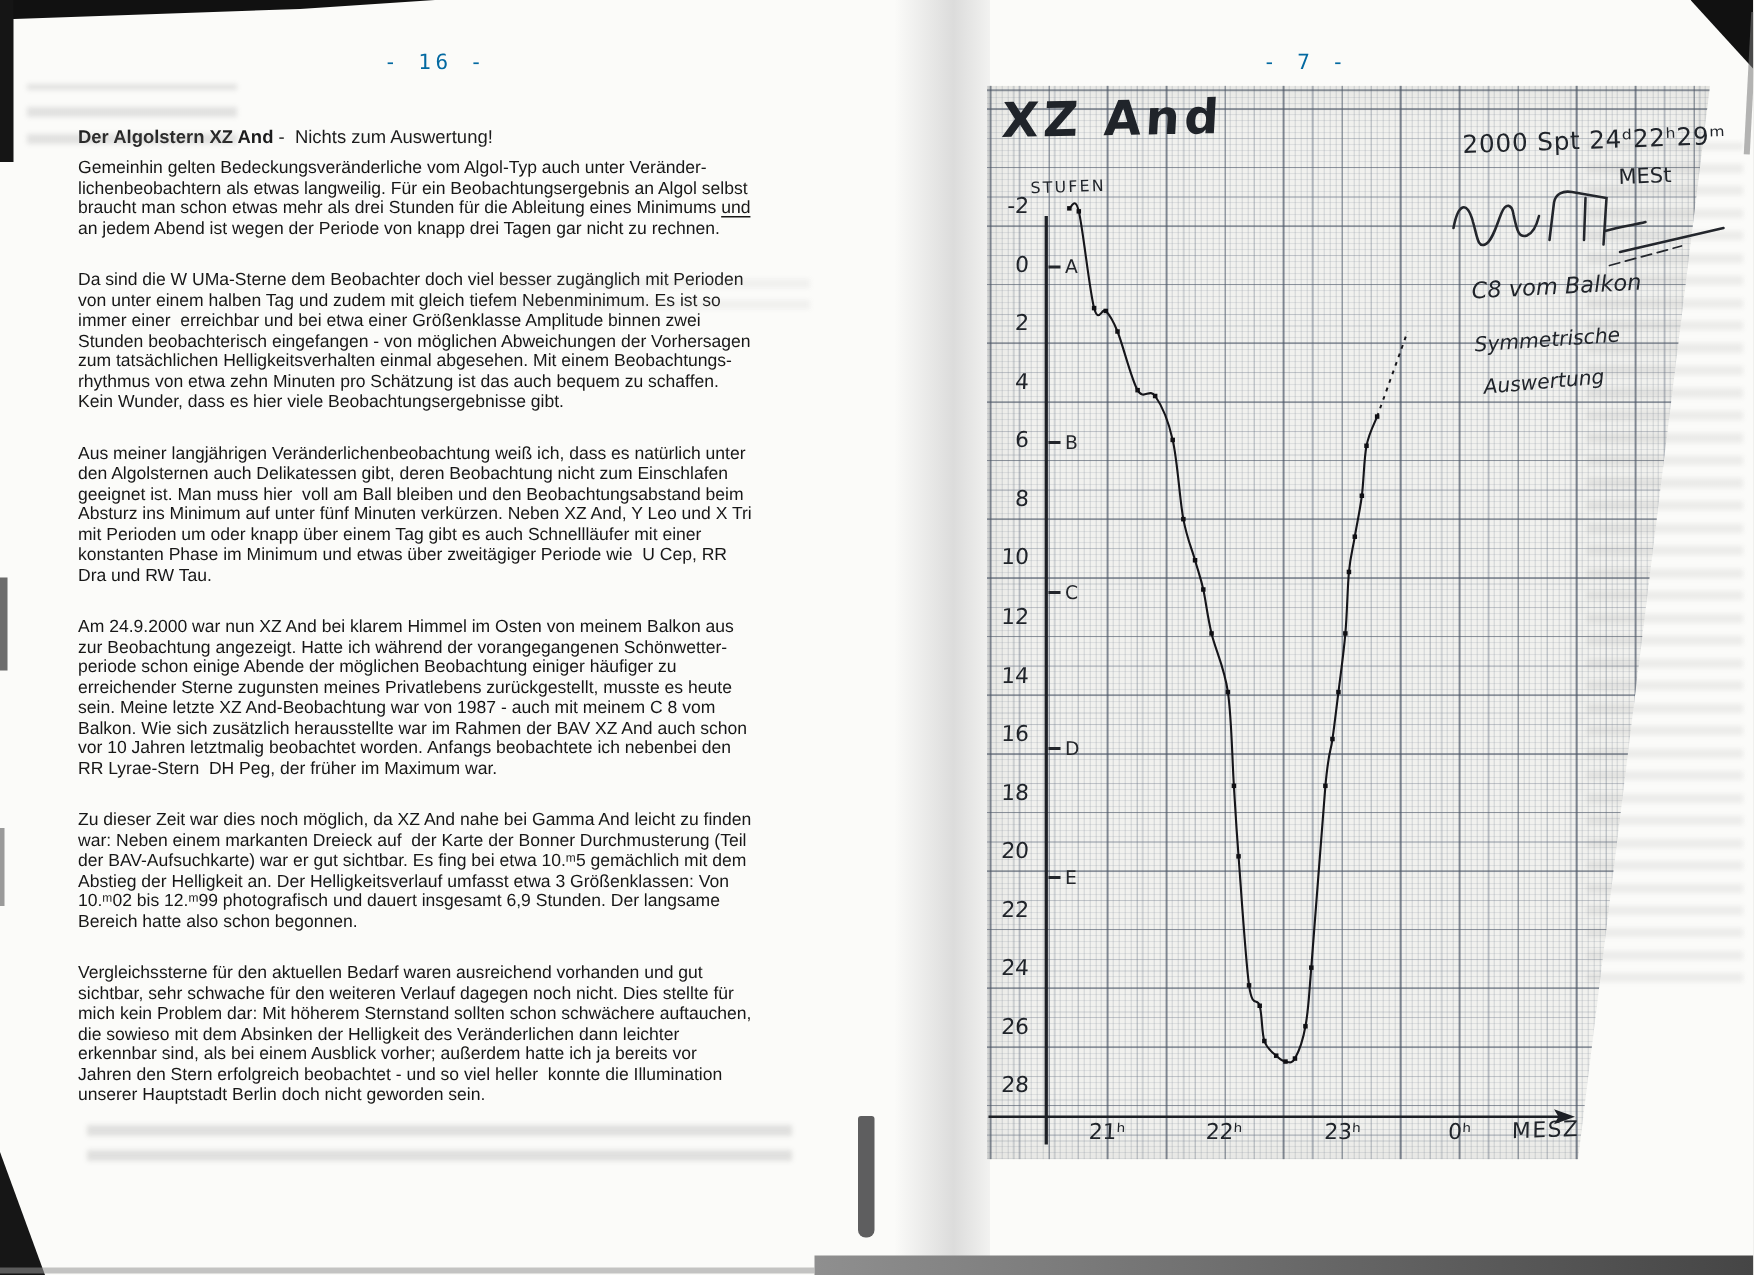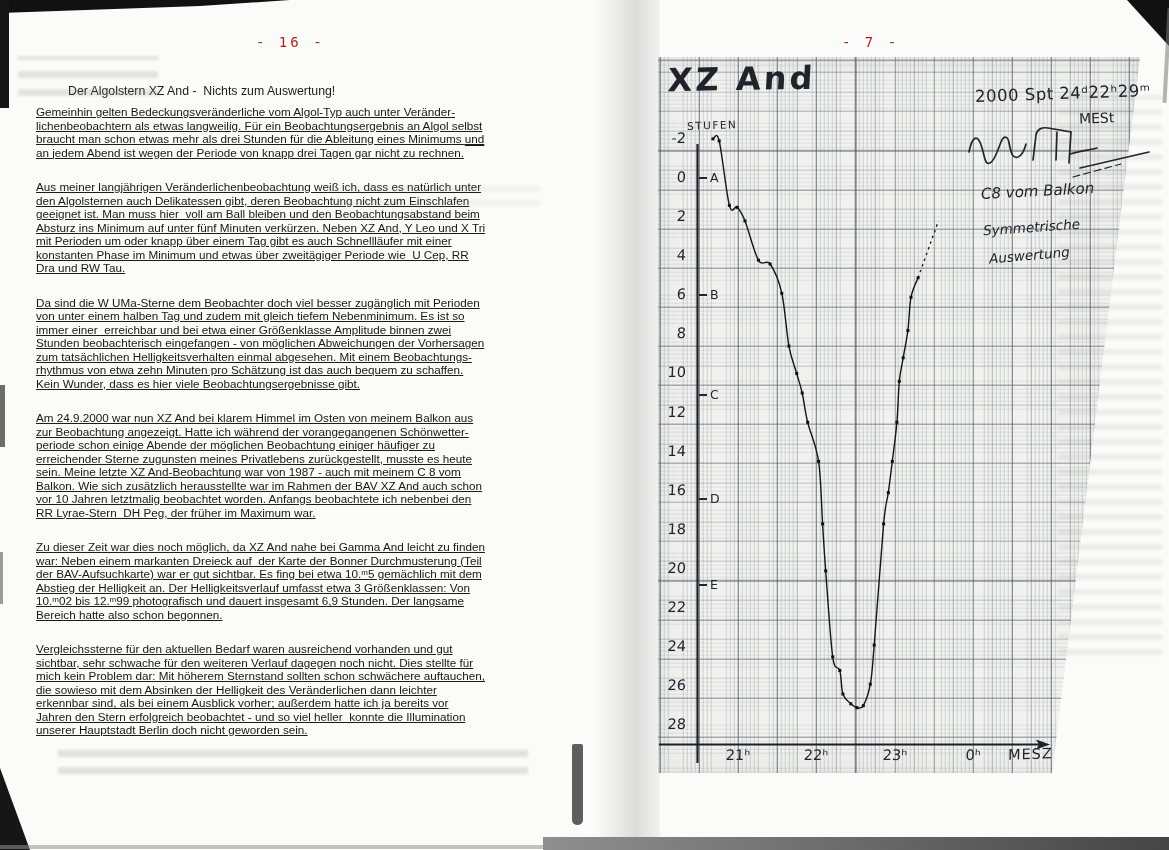--- a/index.html
+++ b/index.html
@@ -1,28 +1,28 @@
 <!DOCTYPE html>
 <html><head>
 <meta charset="utf-8">
 <style>
   html,body{margin:0;padding:0;background:#e8e8e6;}
   #scan{position:relative;width:1169px;height:850px;background:#fbfbf9;overflow:hidden;
         font-family:"Liberation Sans",sans-serif;color:#1c1c1c;}
 
   
   .pagenum{position:absolute;font-family:"DejaVu Sans Mono",monospace;font-size:14px;
-           letter-spacing:3px;color:#b91c1c;}
+           letter-spacing:3px;color:#0369a1;}
   #pn-left{left:256px;top:34px;}
   #pn-right{left:842px;top:34px;}
 
   
   #article-title{position:absolute;left:52px;top:84px;font-size:12.3px;white-space:pre;}
-  #article-title .b{font-weight:normal;margin-left:16px;}
-  #paragraphs{position:absolute;left:36px;top:105px;width:560px;text-decoration:underline;}
+  #article-title .b{font-weight:bold;}
+  #paragraphs{position:absolute;left:52px;top:105px;width:560px;}
   #paragraphs p{margin:0 0 21px 0;font-size:11.7px;line-height:13.5px;
                 white-space:pre-wrap;color:#171717;}
   #paragraphs u{text-underline-offset:2px;}
 
   
   #grid-sheet{position:absolute;left:658px;top:57px;width:482px;height:716px;z-index:5;
     background-color:#f1f1ee;
     background-image:
       repeating-linear-gradient(90deg, rgba(72,82,98,.55) 0px, rgba(72,82,98,.55) 1.1px, transparent 1.1px, transparent 39.09px),
       repeating-linear-gradient(0deg,  rgba(72,82,98,.45) 0px, rgba(72,82,98,.45) 1.1px, transparent 1.1px, transparent 39.09px),
@@ -101,34 +101,34 @@
 
   <div id="pn-left" class="pagenum">- 16 -</div>
   <div id="pn-right" class="pagenum">- 7 -</div>
 
   <div id="article-title"><span class="b">Der Algolstern XZ And</span><span> -  Nichts zum Auswertung!</span></div>
   <div id="paragraphs">
       <p>Gemeinhin gelten Bedeckungsveränderliche vom Algol-Typ auch unter Veränder-
 lichenbeobachtern als etwas langweilig. Für ein Beobachtungsergebnis an Algol selbst
 braucht man schon etwas mehr als drei Stunden für die Ableitung eines Minimums <u>und</u>
 an jedem Abend ist wegen der Periode von knapp drei Tagen gar nicht zu rechnen.</p>
+      <p>Da sind die W UMa-Sterne dem Beobachter doch viel besser zugänglich mit Perioden
+von unter einem halben Tag und zudem mit gleich tiefem Nebenminimum. Es ist so
+immer einer  erreichbar und bei etwa einer Größenklasse Amplitude binnen zwei
+Stunden beobachterisch eingefangen - von möglichen Abweichungen der Vorhersagen
+zum tatsächlichen Helligkeitsverhalten einmal abgesehen. Mit einem Beobachtungs-
+rhythmus von etwa zehn Minuten pro Schätzung ist das auch bequem zu schaffen.
+Kein Wunder, dass es hier viele Beobachtungsergebnisse gibt.</p>
       <p>Aus meiner langjährigen Veränderlichenbeobachtung weiß ich, dass es natürlich unter
 den Algolsternen auch Delikatessen gibt, deren Beobachtung nicht zum Einschlafen
 geeignet ist. Man muss hier  voll am Ball bleiben und den Beobachtungsabstand beim
 Absturz ins Minimum auf unter fünf Minuten verkürzen. Neben XZ And, Y Leo und X Tri
 mit Perioden um oder knapp über einem Tag gibt es auch Schnellläufer mit einer
 konstanten Phase im Minimum und etwas über zweitägiger Periode wie  U Cep, RR
 Dra und RW Tau.</p>
-      <p>Da sind die W UMa-Sterne dem Beobachter doch viel besser zugänglich mit Perioden
-von unter einem halben Tag und zudem mit gleich tiefem Nebenminimum. Es ist so
-immer einer  erreichbar und bei etwa einer Größenklasse Amplitude binnen zwei
-Stunden beobachterisch eingefangen - von möglichen Abweichungen der Vorhersagen
-zum tatsächlichen Helligkeitsverhalten einmal abgesehen. Mit einem Beobachtungs-
-rhythmus von etwa zehn Minuten pro Schätzung ist das auch bequem zu schaffen.
-Kein Wunder, dass es hier viele Beobachtungsergebnisse gibt.</p>
       <p>Am 24.9.2000 war nun XZ And bei klarem Himmel im Osten von meinem Balkon aus
 zur Beobachtung angezeigt. Hatte ich während der vorangegangenen Schönwetter-
 periode schon einige Abende der möglichen Beobachtung einiger häufiger zu
 erreichender Sterne zugunsten meines Privatlebens zurückgestellt, musste es heute
 sein. Meine letzte XZ And-Beobachtung war von 1987 - auch mit meinem C 8 vom
 Balkon. Wie sich zusätzlich herausstellte war im Rahmen der BAV XZ And auch schon
 vor 10 Jahren letztmalig beobachtet worden. Anfangs beobachtete ich nebenbei den
 RR Lyrae-Stern  DH Peg, der früher im Maximum war.</p>
       <p>Zu dieser Zeit war dies noch möglich, da XZ And nahe bei Gamma And leicht zu finden
 war: Neben einem markanten Dreieck auf  der Karte der Bonner Durchmusterung (Teil

